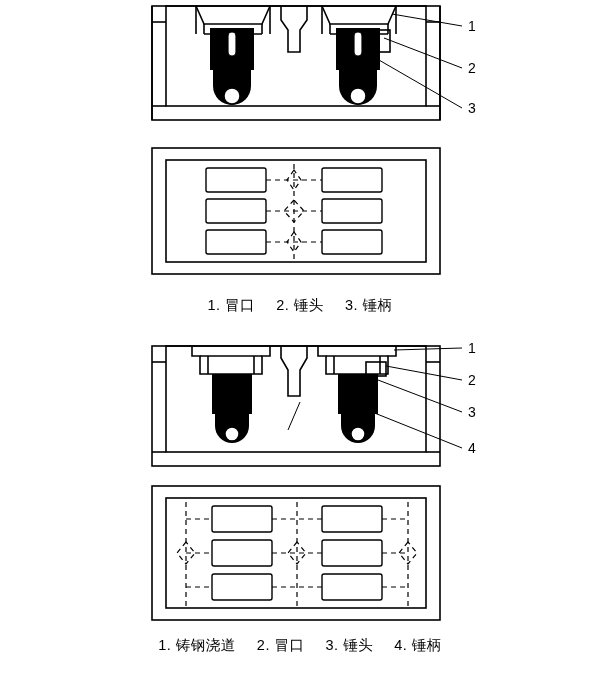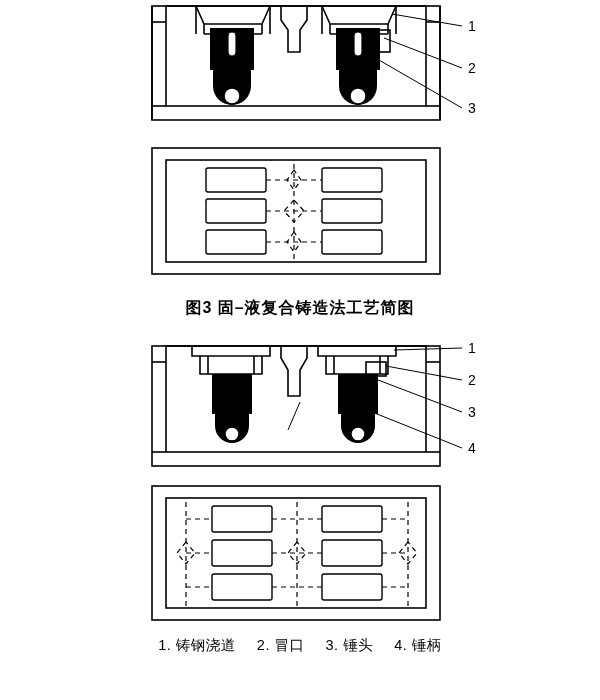--- a/index.html
+++ b/index.html
@@ -133,22 +133,28 @@
         <line x1="294" y1="24" x2="294" y2="120"></line>
         <line x1="266" y1="40" x2="322" y2="40"></line>
         <line x1="266" y1="71" x2="322" y2="71"></line>
         <line x1="266" y1="102" x2="322" y2="102"></line>
         <path d="M294 60 L284 71 L294 82 L304 71 Z"></path>
         <path d="M294 30 L287 40 L294 50 L301 40 Z"></path>
         <path d="M294 92 L287 102 L294 112 L301 102 Z"></path>
       </g>
     </svg>
 
-
-    <div class="caption-title" style="margin-top:8px;">图3   固–液复合铸造法工艺简图</div>
+    <div class="caption-legend" style="margin-top:6px;">
+      <span class="legend-item">1. 冒口</span>
+      <span class="legend-gap"></span>
+      <span class="legend-item">2. 锤头</span>
+      <span class="legend-gap"></span>
+      <span class="legend-item">3. 锤柄</span>
+    </div>
+
   </div>
 
   <div class="fig-block" style="top:340px;">
 
     <svg class="svg-wrap" width="600" height="140" viewBox="0 0 600 140">
       <g fill="none" stroke="#000" stroke-width="1.6">
         <rect x="152" y="6" width="288" height="120"></rect>
         <rect x="166" y="6" width="260" height="106"></rect>
         <line x1="152" y1="22" x2="166" y2="22"></line>
         <line x1="426" y1="22" x2="440" y2="22"></line>

